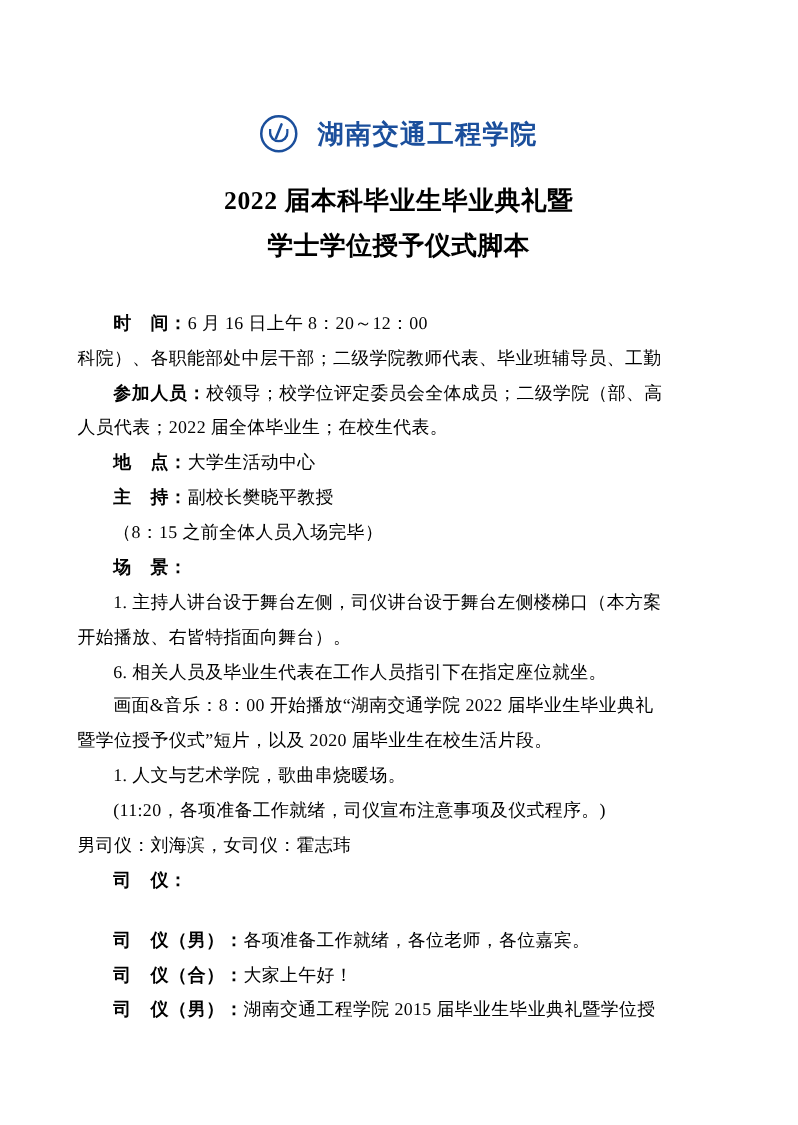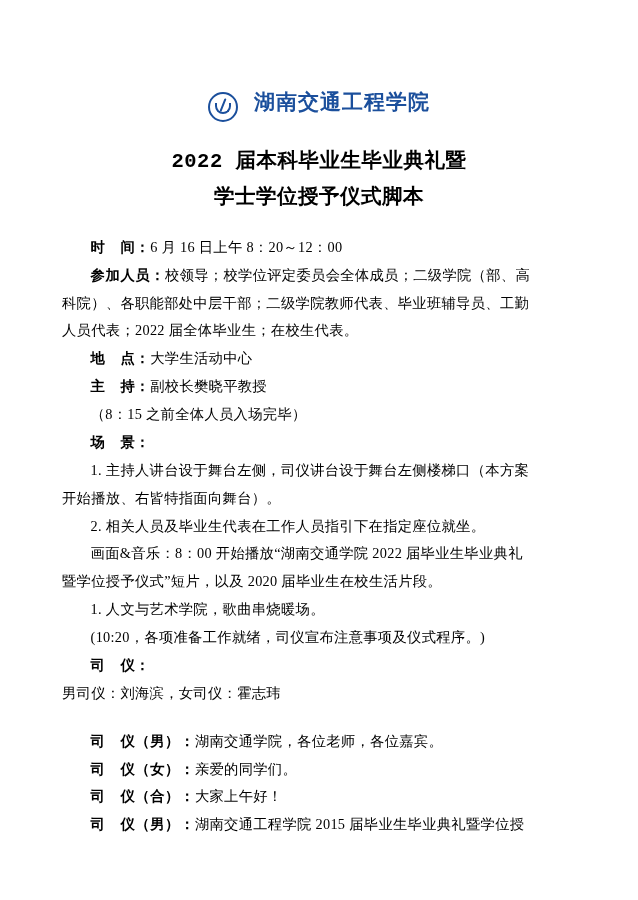--- a/index.html
+++ b/index.html
@@ -20,20 +20,21 @@
     height: 900px;
     box-sizing: border-box;
     padding: 0 62px;
     background: #ffffff;
   }
 
   
   .logo-block {
     margin-top: 92px;
     display: flex;
+    align-items: center;
     justify-content: center;
     gap: 16px;
   }
   .logo-emblem {
     width: 26px;
     height: 26px;
     border-radius: 50%;
     border: 2px solid #1b4f9c;
     position: relative;
     flex: none;
@@ -72,29 +73,29 @@
   }
 
   
   .doc-title {
     margin-top: 22px;
     text-align: center;
     font-size: 20.5px;
     font-weight: bold;
     line-height: 1.75;
     letter-spacing: 0.5px;
-    font-family: Liberation Mono, monospace;
+    font-family: Liberation Serif, serif;
   }
   .doc-title .line {
     display: block;
   }
 
   
   .body-text {
-    margin-top: 18px;
+    margin-top: 30px;
     font-size: 14.3px;
     line-height: 1.95;
     letter-spacing: 0.3px;
   }
   .para {
     margin: 0;
     text-indent: 2em;
     white-space: normal;
   }
   .para.noindent {
@@ -118,36 +119,35 @@
     <span class="logo-text">湖南交通工程学院</span>
   </div>
 
   <div class="doc-title">
     <span class="line">2022 届本科毕业生毕业典礼暨</span>
     <span class="line">学士学位授予仪式脚本</span>
   </div>
 
   <div class="body-text" id="body-container">
       <div class="para"><span class="lbl">时　间：</span><span>6 月 16 日上午 8：20～12：00</span></div>
+      <div class="para noindent"><span>科院）、各职能部处中层干部；二级学院教师代表、毕业班辅导员、工勤</span></div>
       <div class="para"><span class="lbl">参加人员：</span><span>校领导；校学位评定委员会全体成员；二级学院（部、高</span></div>
-      <div class="para noindent"><span>科院）、各职能部处中层干部；二级学院教师代表、毕业班辅导员、工勤</span></div>
       <div class="para noindent"><span>人员代表；2022 届全体毕业生；在校生代表。</span></div>
       <div class="para"><span class="lbl">地　点：</span><span>大学生活动中心</span></div>
       <div class="para"><span class="lbl">主　持：</span><span>副校长樊晓平教授</span></div>
       <div class="para"><span>（8：15 之前全体人员入场完毕）</span></div>
       <div class="para"><span class="lbl">场　景：</span></div>
       <div class="para"><span>1. 主持人讲台设于舞台左侧，司仪讲台设于舞台左侧楼梯口（本方案</span></div>
       <div class="para noindent"><span>开始播放、右皆特指面向舞台）。</span></div>
-      <div class="para"><span>2. 相关人员及毕业生代表在工作人员指引下在指定座位就坐。</span></div>
+      <div class="para"><span>6. 相关人员及毕业生代表在工作人员指引下在指定座位就坐。</span></div>
       <div class="para"><span>画面&amp;音乐：8：00 开始播放“湖南交通学院 2022 届毕业生毕业典礼</span></div>
       <div class="para noindent"><span>暨学位授予仪式”短片，以及 2020 届毕业生在校生活片段。</span></div>
       <div class="para"><span>1. 人文与艺术学院，歌曲串烧暖场。</span></div>
-      <div class="para"><span>(10:20，各项准备工作就绪，司仪宣布注意事项及仪式程序。)</span></div>
+      <div class="para"><span>(11:20，各项准备工作就绪，司仪宣布注意事项及仪式程序。)</span></div>
+      <div class="para noindent"><span>男司仪：刘海滨，女司仪：霍志玮</span></div>
       <div class="para"><span class="lbl">司　仪：</span></div>
-      <div class="para noindent"><span>男司仪：刘海滨，女司仪：霍志玮</span></div>
       <div class="para noindent blank"></div>
-      <div class="para"><span class="lbl">司　仪（男）：</span><span>湖南交通学院，各位老师，各位嘉宾。</span></div>
-      <div class="para"><span class="lbl">司　仪（女）：</span><span>亲爱的同学们。</span></div>
+      <div class="para"><span class="lbl">司　仪（男）：</span><span>各项准备工作就绪，各位老师，各位嘉宾。</span></div>
       <div class="para"><span class="lbl">司　仪（合）：</span><span>大家上午好！</span></div>
       <div class="para"><span class="lbl">司　仪（男）：</span><span>湖南交通工程学院 2015 届毕业生毕业典礼暨学位授</span></div>
     </div>
 
 </div>
 
 </body></html>

